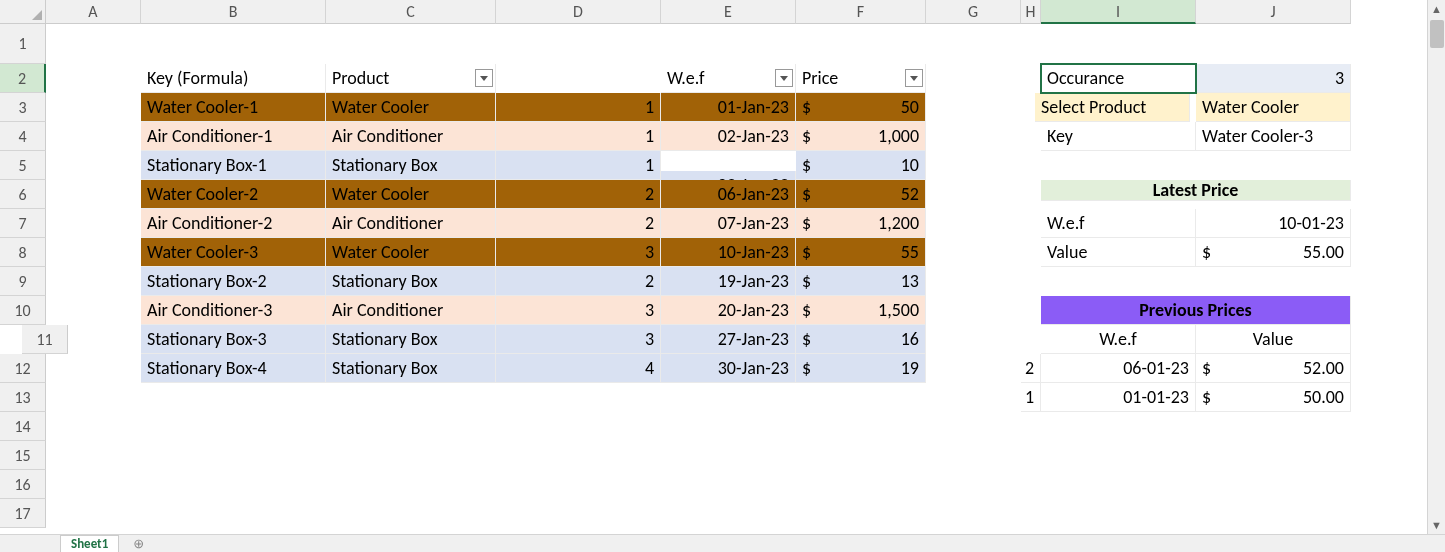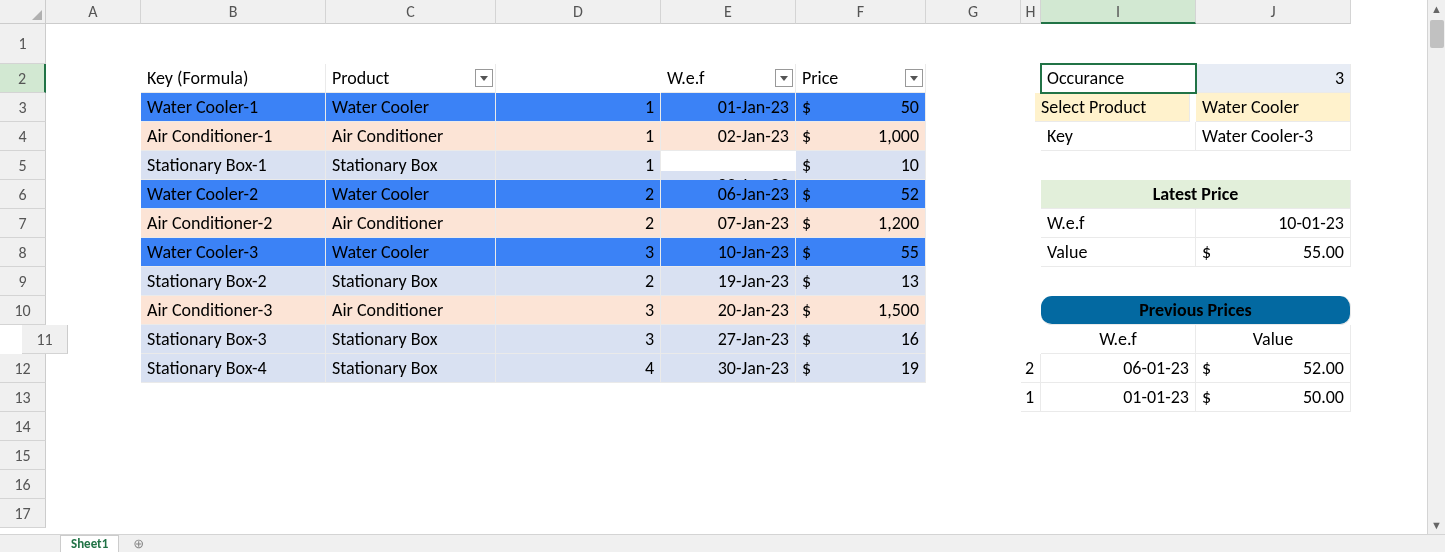--- a/index.html
+++ b/index.html
@@ -95,27 +95,27 @@
     font-size:10px;
     cursor:pointer;
   }
   .filter-btn::after{
     content:"";
     width:0;height:0;
     border-left:4px solid transparent;
     border-right:4px solid transparent;
     border-top:5px solid #555;
   }
-  .bg-yellow { background:#3b82f6; }
+  .bg-yellow { background:#a16207; }
   .bg-peach { background:#fce4d6; }
   .bg-blue { background:#d9e1f2; }
   .bg-lightblue { background:#e7ecf5; }
   .bg-cream { background:#fff2cc; }
   .bg-green { background:#e2efda; }
-  .bg-grey { background:#0369a1;border-radius:11px; }
+  .bg-grey { background:#8b5cf6; }
   .bold { font-weight:700; }
   .active-cell {
     outline:2px solid #217346;
     outline-offset:-1px;
     z-index:5;
     padding-left:6px;
   }
   .price-cell { display:flex; justify-content:space-between; }
   .vscroll {
     position:absolute;
@@ -275,21 +275,21 @@
     <div class="cell bg-blue price-cell" style="left: 796px; top: 354px; width: 130px; height: 29px;">
       <span>$</span>
       <span>19</span>
     </div>
     <div class="cell active-cell" style="left: 1041px; top: 64px; width: 155px; height: 29px;">Occurance</div>
     <div class="cell right bg-lightblue" style="left: 1196px; top: 64px; width: 155px; height: 29px;">3</div>
     <div class="cell bg-cream" style="left: 1035px; top: 93px; width: 155px; height: 29px;">Select Product</div>
     <div class="cell bg-cream" style="left: 1196px; top: 93px; width: 155px; height: 29px;">Water Cooler</div>
     <div class="cell" style="left: 1041px; top: 122px; width: 155px; height: 29px;">Key</div>
     <div class="cell" style="left: 1196px; top: 122px; width: 155px; height: 29px;">Water Cooler-3</div>
-    <div class="cell bg-green center bold" style="left: 1041px; top: 180px; width: 310px; height: 29px;">Latest Price</div>
+    <div class="cell bg-green center bold" style="left: 1041px; top: 180px; width: 310px; height: 21px;">Latest Price</div>
     <div class="cell" style="left: 1041px; top: 209px; width: 155px; height: 29px;">W.e.f</div>
     <div class="cell right" style="left: 1196px; top: 209px; width: 155px; height: 29px;">10-01-23</div>
     <div class="cell" style="left: 1041px; top: 238px; width: 155px; height: 29px;">Value</div>
     <div class="cell price-cell" style="left: 1196px; top: 238px; width: 155px; height: 29px;">
       <span>$</span>
       <span>55.00</span>
     </div>
     <div class="cell bg-grey center bold" style="left: 1041px; top: 296px; width: 310px; height: 29px;">Previous Prices</div>
     <div class="cell center" style="left: 1041px; top: 325px; width: 155px; height: 29px;">W.e.f</div>
     <div class="cell center" style="left: 1196px; top: 325px; width: 155px; height: 29px;">Value</div>

